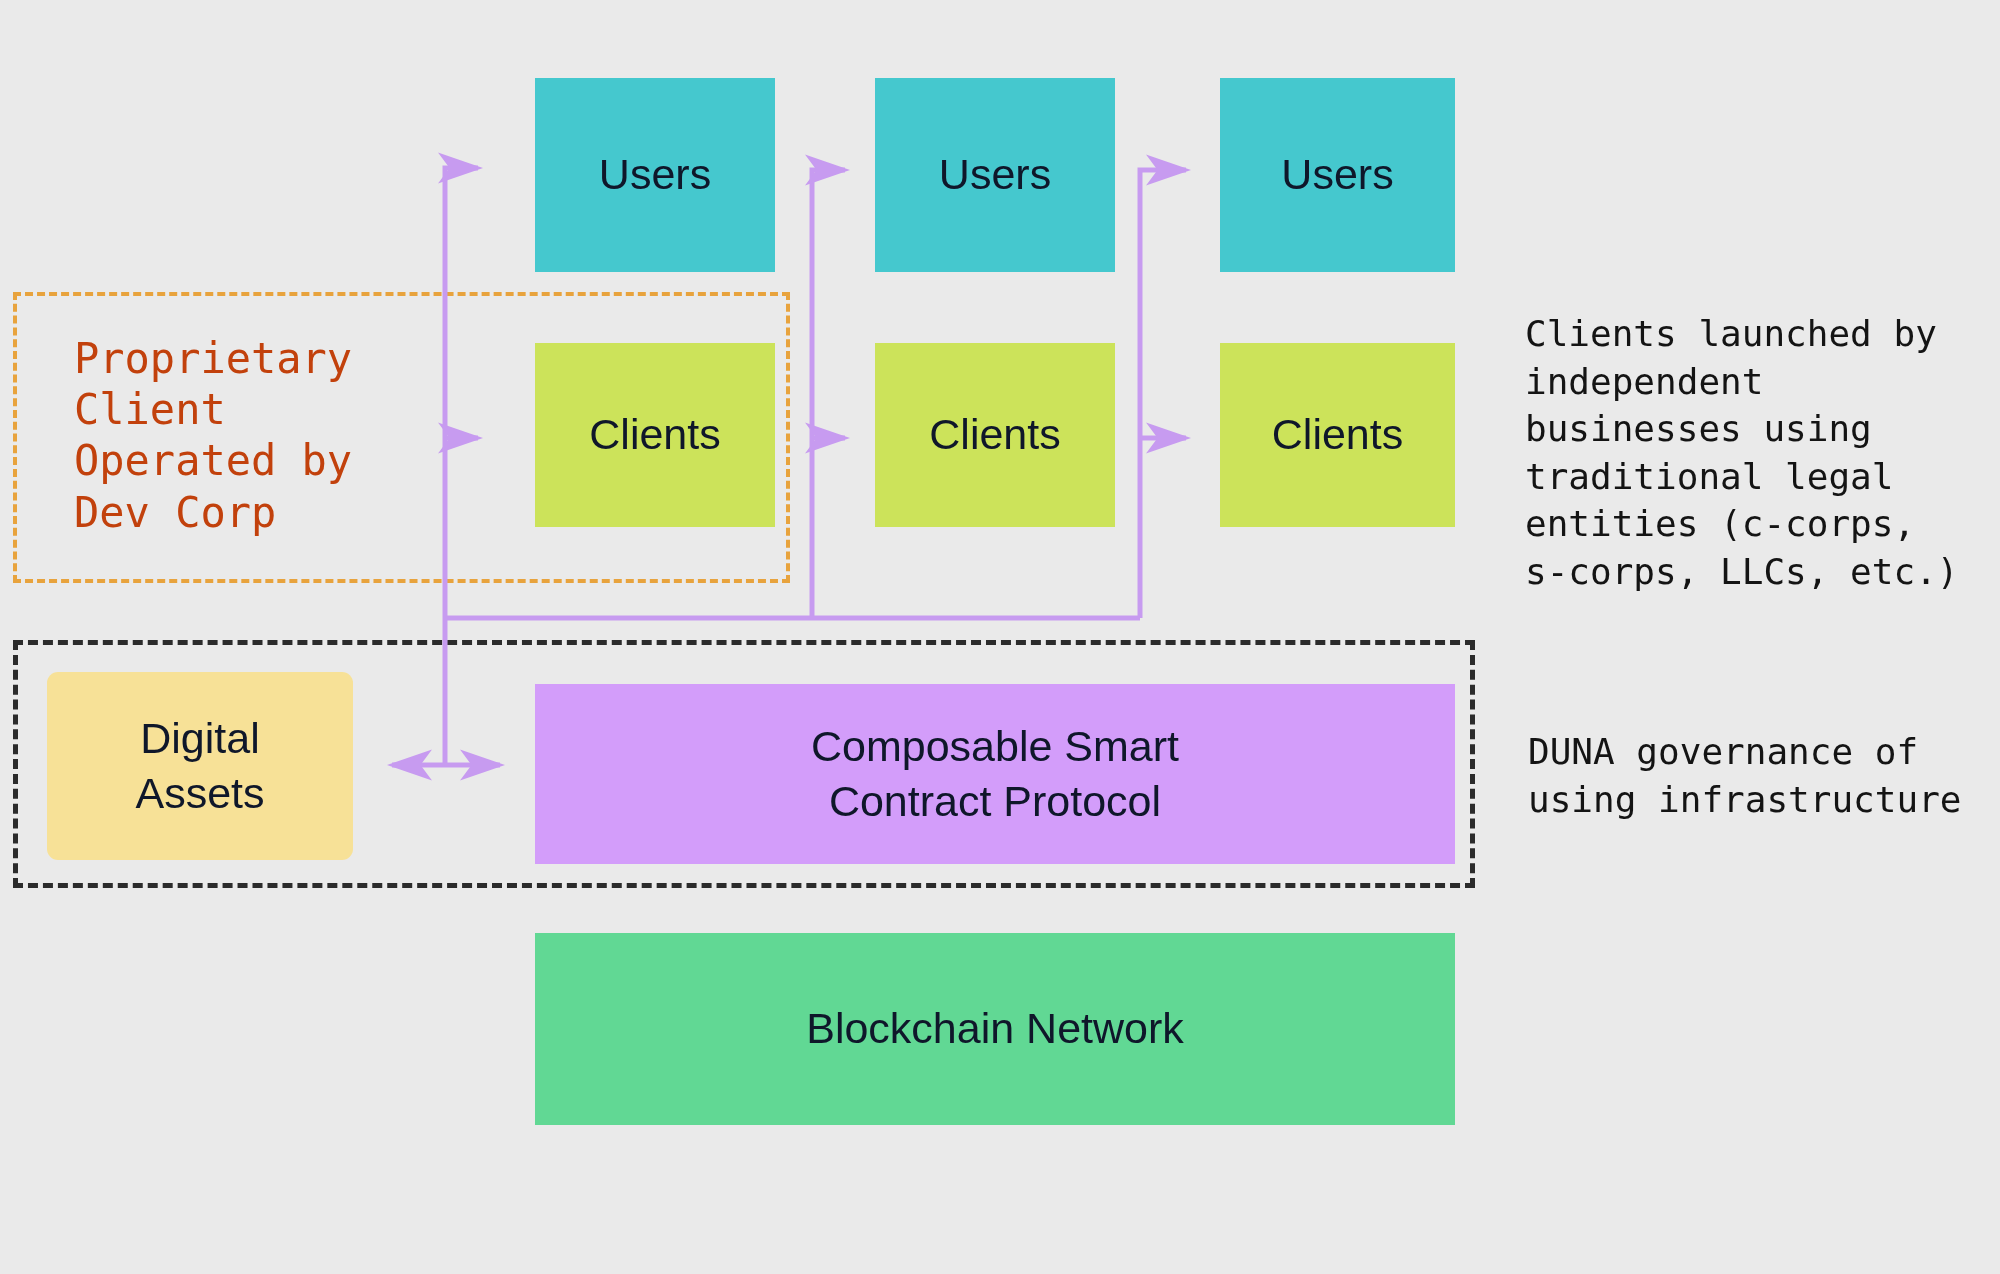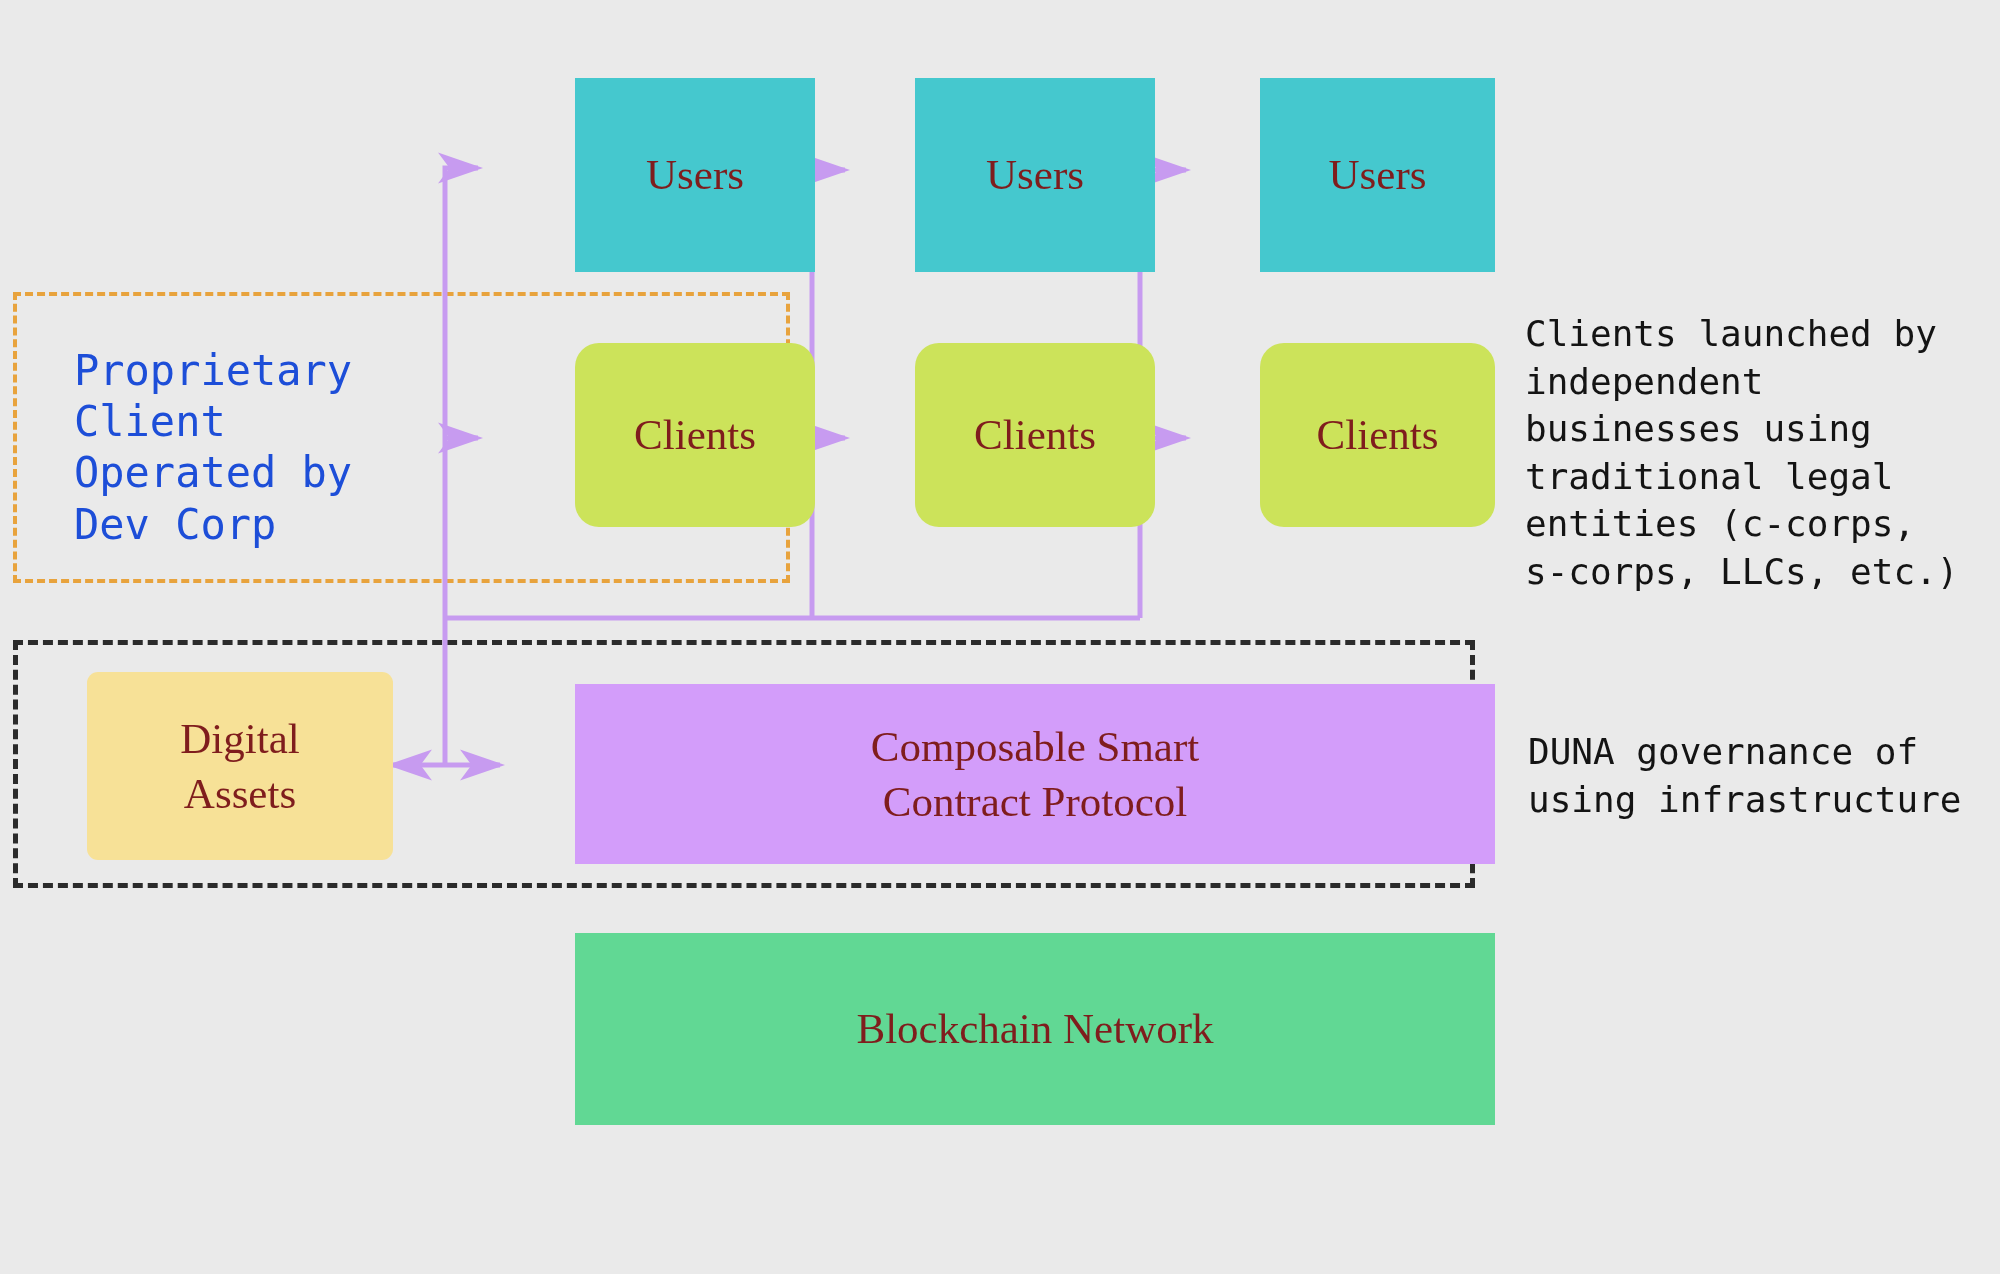--- a/index.html
+++ b/index.html
@@ -26,52 +26,50 @@
     width: 2000px;
     height: 1274px;
     pointer-events: none;
   }
   .node {
     position: absolute;
     display: flex;
     align-items: center;
     justify-content: center;
     text-align: center;
-    color: #7f1d1d;
-    font-family: Liberation Serif, serif;
+    color: #0f172a;
+    font-family: Liberation Sans, sans-serif;
     line-height: 1.28;
     white-space: pre-line;
     box-sizing: border-box;
-    margin-left: 40px;
   }
   .node-users   { background: #45c8ce; font-size: 43px; }
-  .node-clients { background: #cce35a; font-size: 43px; border-radius: 24px; }
+  .node-clients { background: #cce35a; font-size: 43px; }
   .node-protocol{ background: #d39dfa; font-size: 43px; }
   .node-chain   { background: #61d894; font-size: 43px; }
   .node-assets  { background: #f7e197; font-size: 43px; }
 
   .group-box {
     position: absolute;
     box-sizing: border-box;
     background: transparent;
   }
   .group-dev {
     border: 4px dashed #e8a33d;
   }
   .group-duna {
     border: 5px dashed #2b2b2b;
   }
   .group-label {
     position: absolute;
-    color: #1d4ed8;
+    color: #c2410c;
     font-size: 42px;
     line-height: 1.22;
     white-space: pre-line;
     font-family: "DejaVu Sans Mono", "Liberation Mono", monospace;
-    margin-top: 12px;
   }
   .annotation {
     position: absolute;
     color: #141414;
     font-size: 36px;
     line-height: 1.32;
     white-space: pre-line;
     font-family: "DejaVu Sans Mono", "Liberation Mono", monospace;
   }
 </style>

